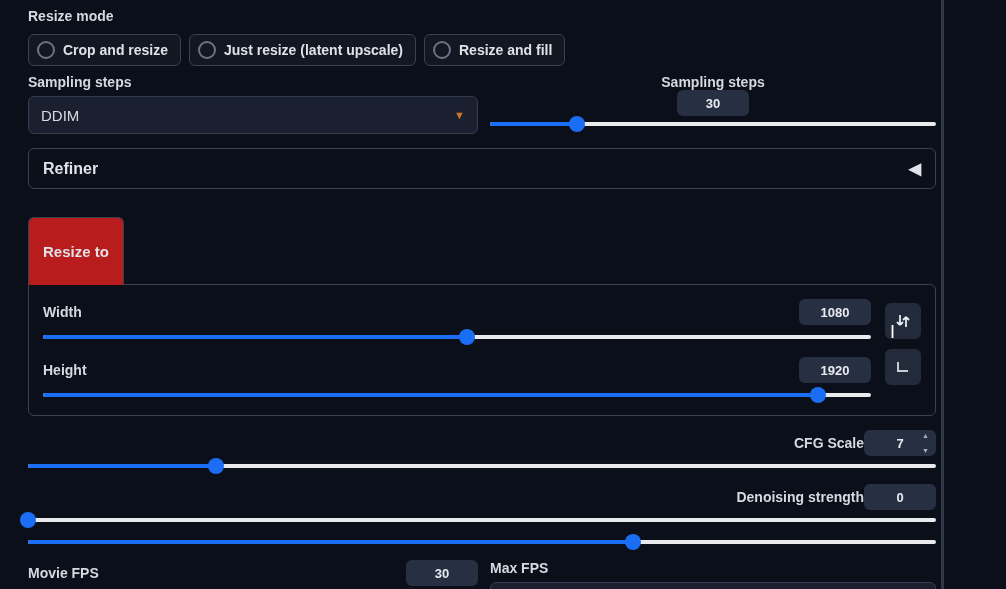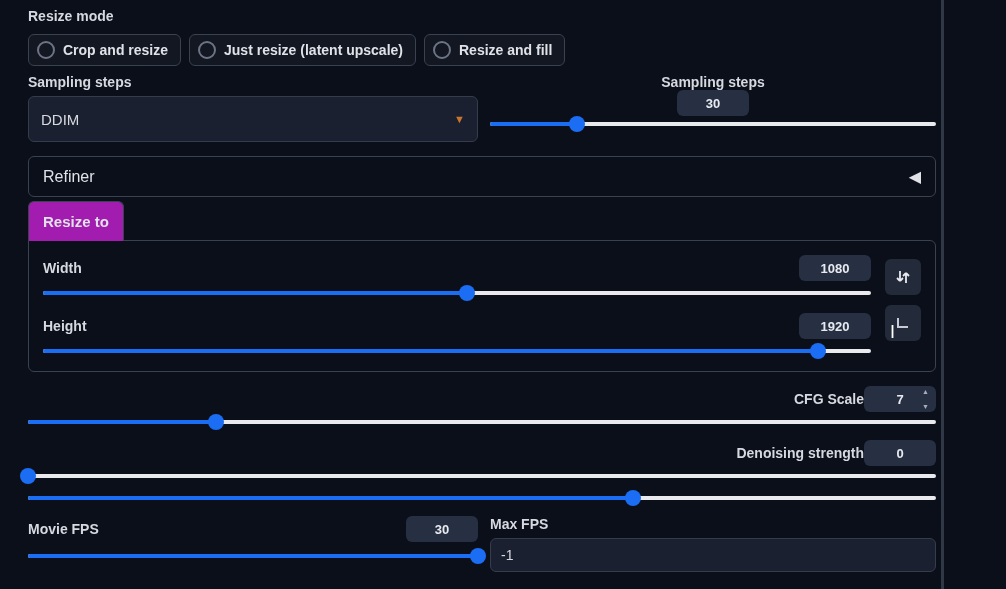--- a/index.html
+++ b/index.html
@@ -46,21 +46,21 @@
   }
   .radio-pill.selected .radio-dot { border-color:#1b6ef3; }
   .radio-dot-inner { width:8px; height:8px; border-radius:50%; background:#1b6ef3; display:none;}
   .radio-pill.selected .radio-dot-inner{display:block;}
 
   .row { display:flex; gap:12px; align-items:flex-start; }
 
   .select {
     background:#1a2030; border:1px solid #353c4c; border-radius:6px;
     padding:10px 12px; display:flex; align-items:center; justify-content:space-between;
-    cursor:pointer; width:450px; height:46px;
+    cursor:pointer; width:450px; height:38px;
     font-size:15px; font-weight:500; color:#d6d9e0;
   }
   .select .caret { color:#c9762a; font-size:11px; }
 
   .valbox {
     background:#263042; border-radius:6px;
     min-width:72px; height:26px;
     display:flex; align-items:center; justify-content:center;
     font-weight:700; font-size:13px; color:#e8eaf0;
   }
@@ -89,29 +89,29 @@
     position:absolute; top:-4px; width:16px; height:16px;
     background:#1b6ef3; border-radius:50%;
     transform:translateX(-8px);
   }
 
   .refiner {
     border:1px solid #3a414f; border-radius:6px;
     padding:10px 14px; margin-top:14px;
     display:flex; align-items:center; justify-content:space-between;
     cursor:pointer;
-    font-weight:400; font-size:16px;
+    font-weight:700; font-size:16px;
   }
 
   .tab {
-    display:inline-block; padding:11px 14px;
+    display:inline-block; padding:25px 14px;
     border:1px solid #3a414f; border-bottom:none;
     border-radius:6px 6px 0 0;
-    background:#a21caf;
-    font-weight:700; font-size:15px; margin-top:4px;
+    background:#b91c1c;
+    font-weight:700; font-size:15px; margin-top:28px;
   }
   .dims-box {
     border:1px solid #3a414f; border-radius:0 6px 6px 6px;
     padding:14px 14px 16px 14px; margin-top:-1px;
     display:flex; gap:14px;
   }
   .dims-left { flex:1; }
   .dim-row {  }
   .dim-row + .dim-row { margin-top:16px; }
   .dim-head { display:flex; justify-content:space-between; align-items:center; margin-bottom:8px; }

